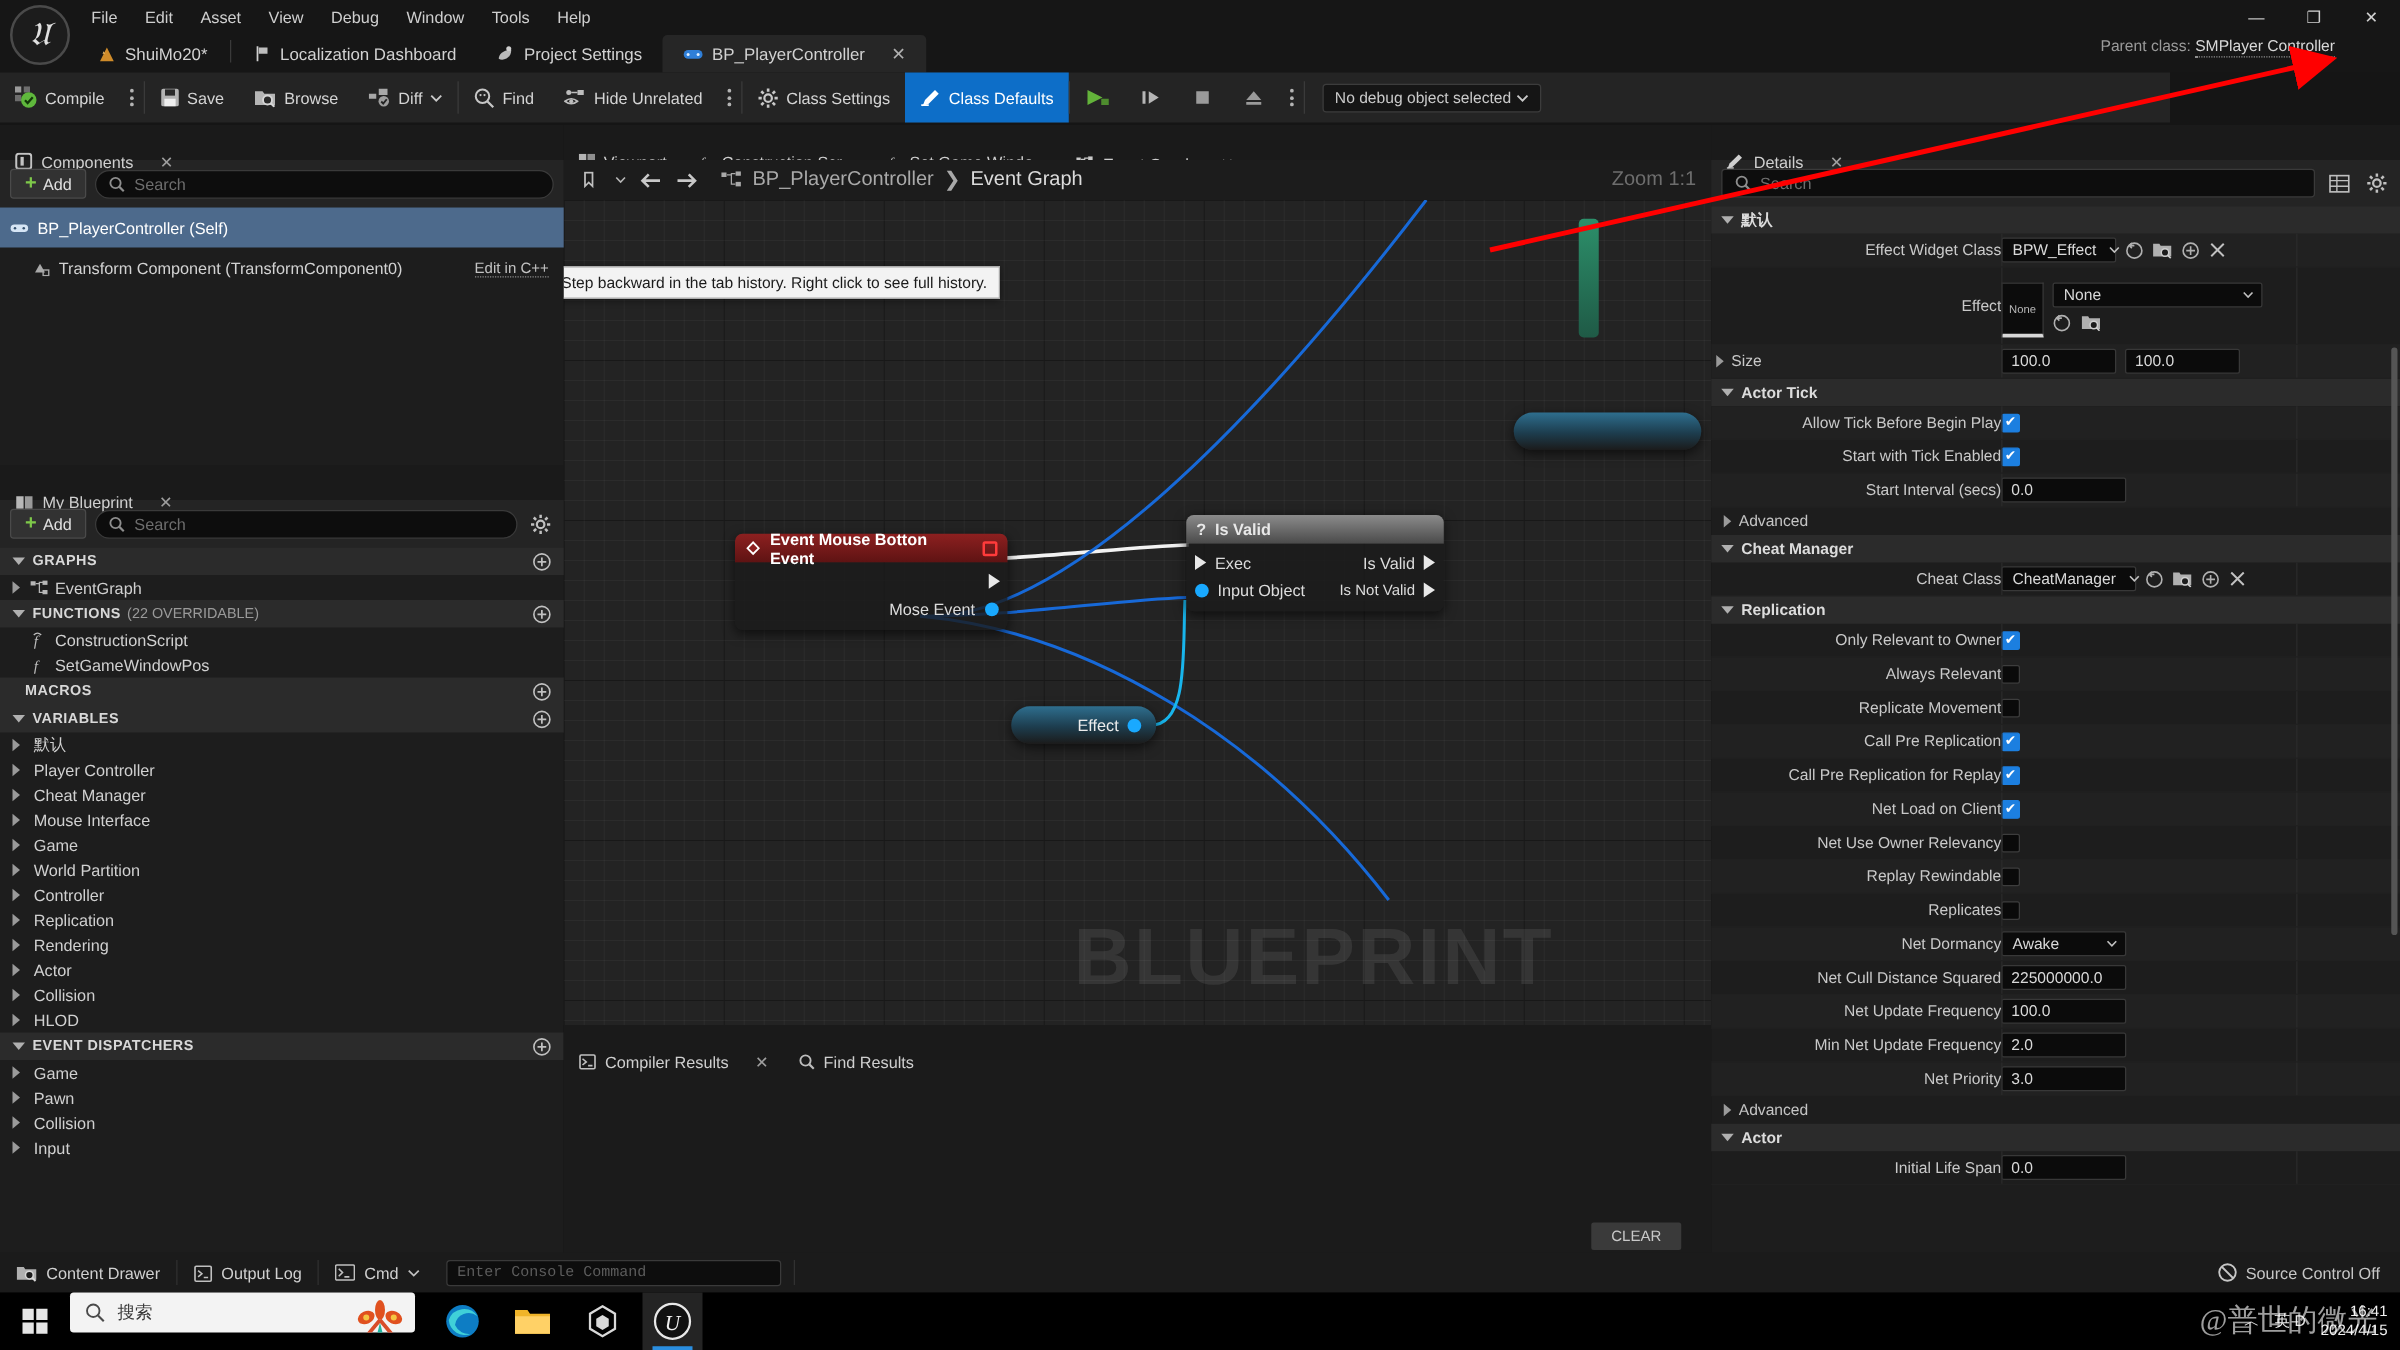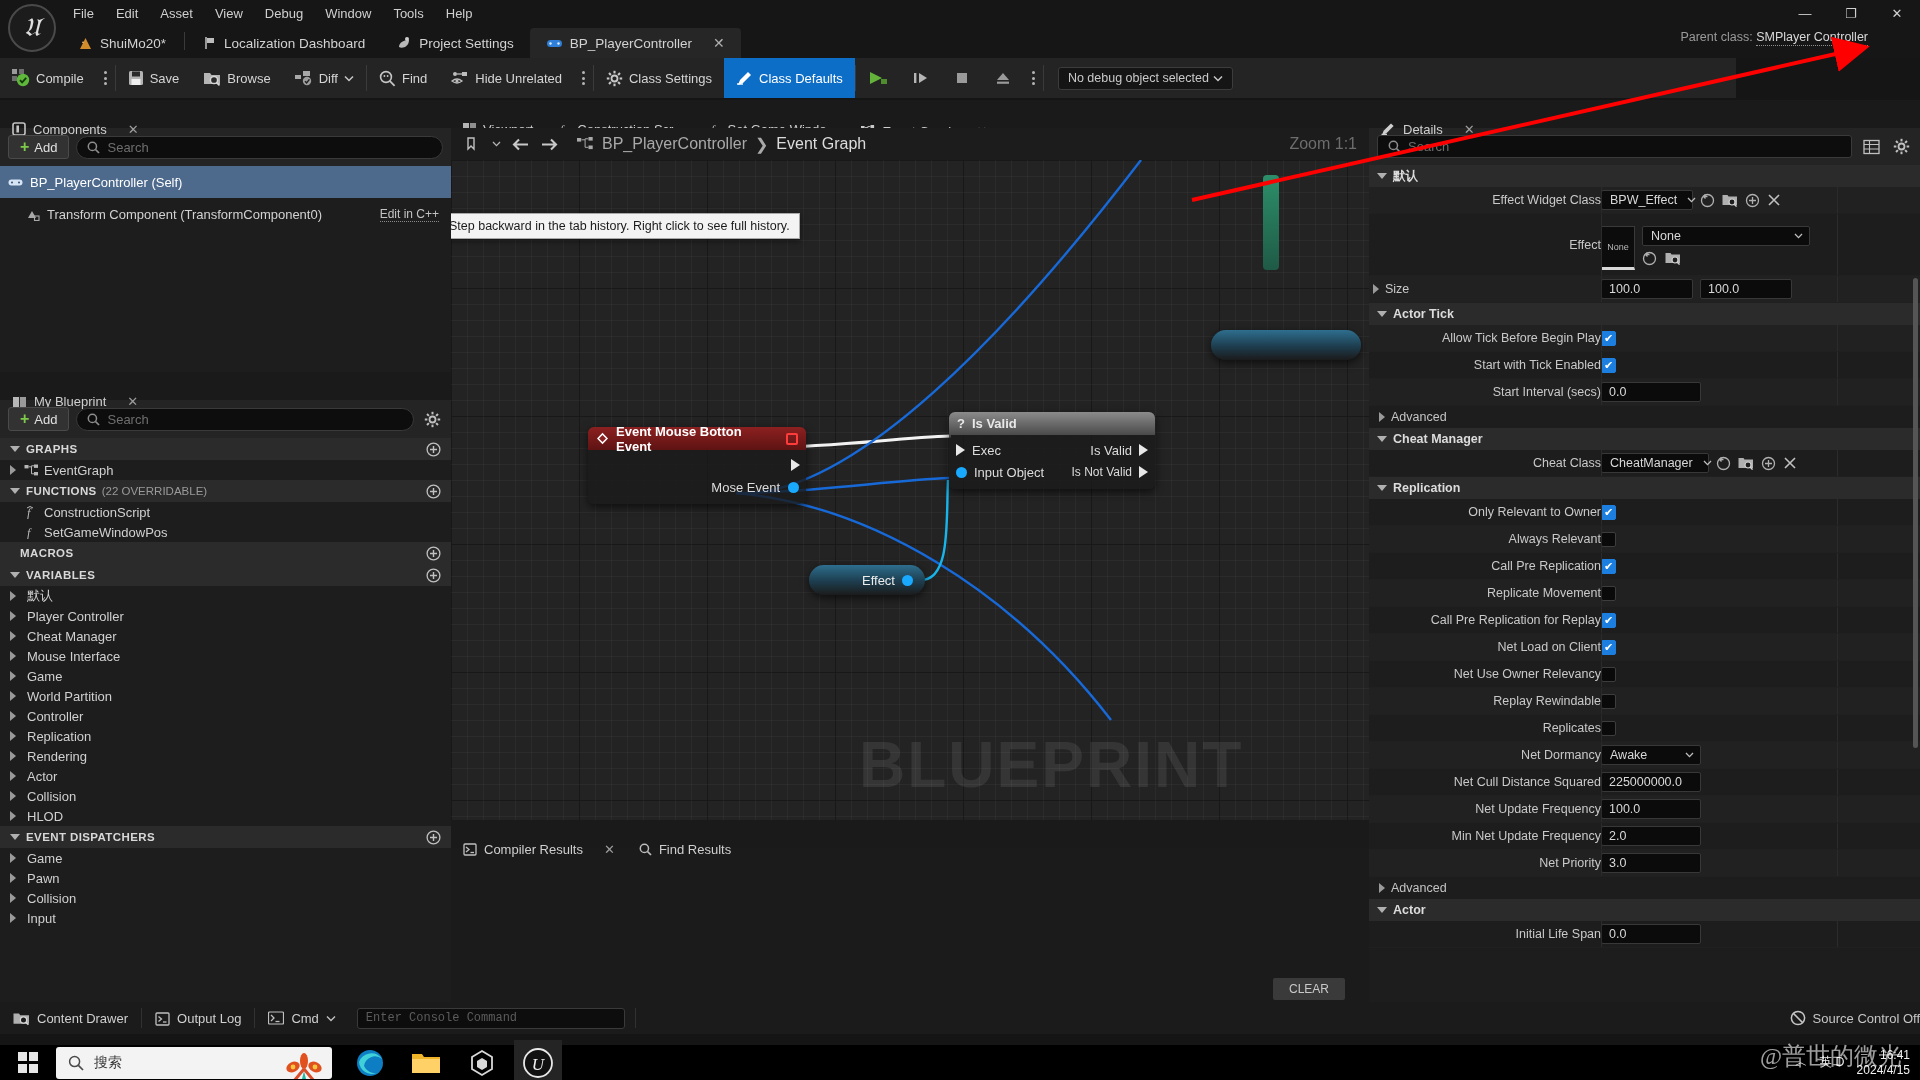--- a/index.html
+++ b/index.html
@@ -204,23 +204,23 @@
     position:absolute; left:0; bottom:46px; width:1920px; height:32px;
     background:#1b1b1b; display:flex; align-items:center;
   }
   .bb-item { display:flex; align-items:center; gap:7px; padding:0 13px; height:32px; font-size:13px; color:#d0d0d0;}
   .bb-sep{width:1px;height:20px;background:#313131;}
   .console-input {
     background:#0d0d0d; border:1px solid #3a3a3a; border-radius:3px; height:21px;
     width:268px; display:flex; align-items:center; padding:0 8px; margin-left:8px;
     font-family:"Liberation Mono", monospace; font-size:12px; color:#5c5c5c;
   }
-  .srccontrol { margin-left:auto; display:flex; align-items:center; gap:7px; padding-right:0; font-size:13px; color:#c6c6c6;}
-
-  .taskbar { position:absolute; left:0; bottom:0; width:1920px; height:35px; background:#000; display:flex; align-items:center;}
+  .srccontrol { margin-left:auto; display:flex; align-items:center; gap:7px; padding-right:16px; font-size:13px; color:#c6c6c6;}
+
+  .taskbar { position:absolute; left:0; bottom:0; width:1920px; height:46px; background:#000; display:flex; }
   .winlogo { width:56px; height:46px; display:flex; align-items:center; justify-content:center;}
   .win-sq { display:grid; grid-template-columns:9px 9px; grid-template-rows:9px 9px; gap:2.5px;}
   .win-sq i { background:#e6e6e6; display:block;}
   .tb-search {
     width:276px; height:32px; background:#f3f3f3; border-radius:3px; display:flex; align-items:center;
     gap:10px; padding:0 12px; color:#3a3a3a; font-size:14px; position:relative; overflow:hidden;
   }
   .tb-icons { display:flex; align-items:center; gap:8px; margin-left:14px;}
   .tb-app { width:48px; height:46px; display:flex; align-items:center; justify-content:center; position:relative;}
   .tb-app.active { background:#242424; }
@@ -1122,31 +1122,31 @@
       <div class="det-divider"></div>
         <div class="det-divider2"></div>
       <div class="dlabel">Always Relevant</div>
       <div class="dvalue">
           <span class="dcheck"></span>
         </div>
     </div>
     <div class="det-row">
       <div class="det-divider"></div>
         <div class="det-divider2"></div>
+      <div class="dlabel">Replicate Movement</div>
+      <div class="dvalue">
+          <span class="dcheck"></span>
+        </div>
+    </div>
+    <div class="det-row">
+      <div class="det-divider"></div>
+        <div class="det-divider2"></div>
       <div class="dlabel">Call Pre Replication</div>
       <div class="dvalue">
           <span class="dcheck on"></span>
-        </div>
-    </div>
-    <div class="det-row">
-      <div class="det-divider"></div>
-        <div class="det-divider2"></div>
-      <div class="dlabel">Replicate Movement</div>
-      <div class="dvalue">
-          <span class="dcheck"></span>
         </div>
     </div>
     <div class="det-row">
       <div class="det-divider"></div>
         <div class="det-divider2"></div>
       <div class="dlabel">Call Pre Replication for Replay</div>
       <div class="dvalue">
           <span class="dcheck on"></span>
         </div>
     </div>

